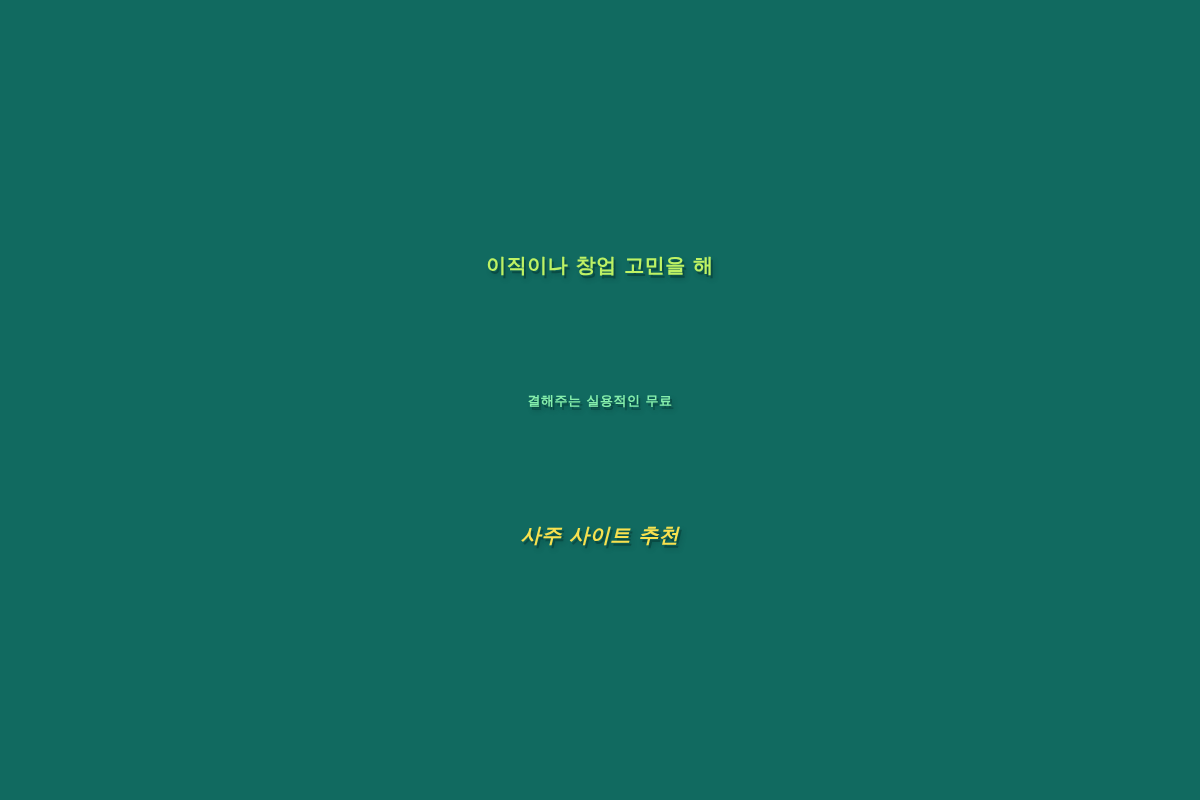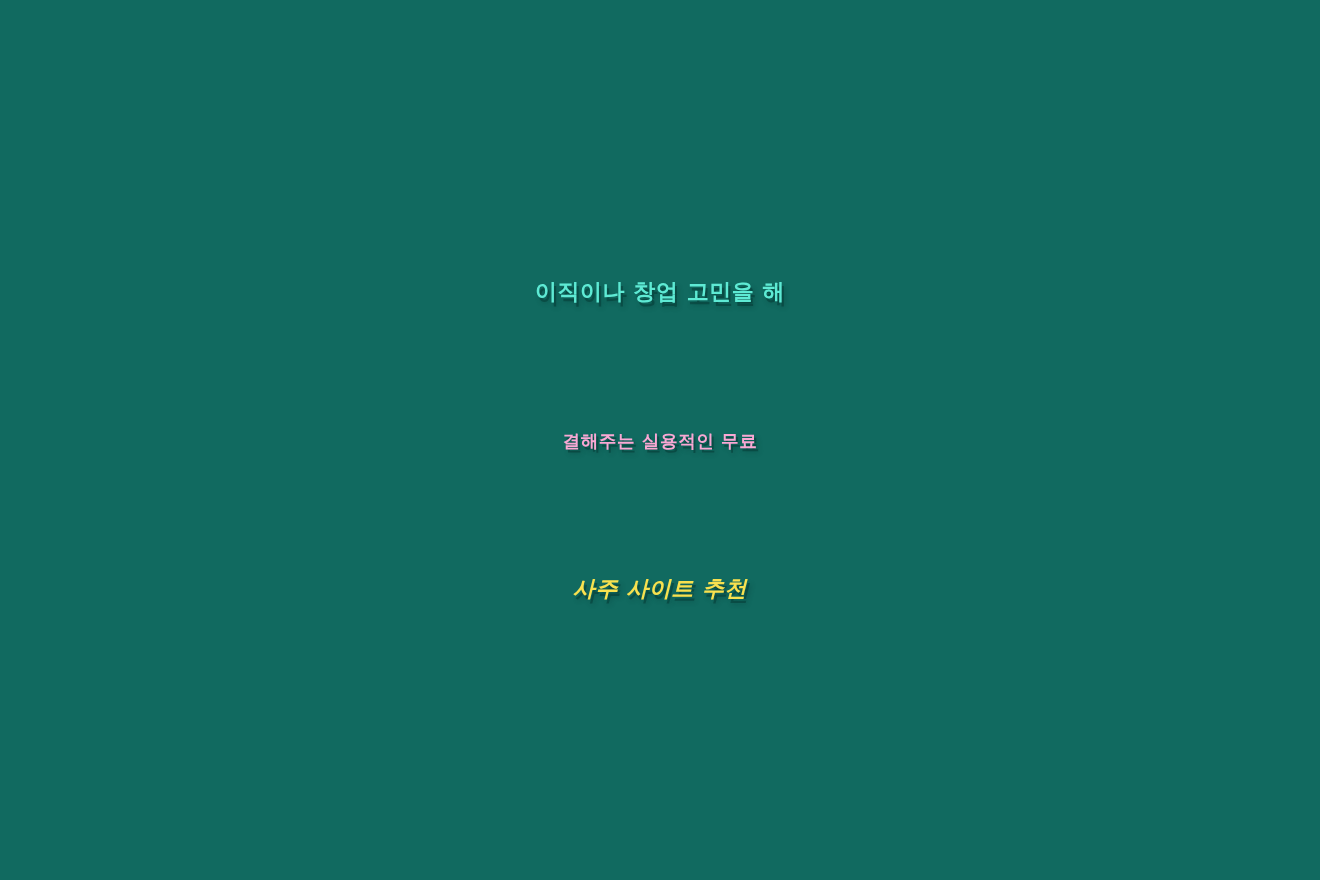--- a/index.html
+++ b/index.html
@@ -51,20 +51,20 @@
   #headline-line-2 { font-size: 97px; }
   #headline-line-3 { font-size: 97px; }
 </style>
 </head>
 <body>
 
 <div id="thumbnail-card" style="background: rgb(17, 106, 96);">
 
   <div id="headline-block">
 
-    <span class="headline-line" id="headline-line-1" style="color: #5eead4; font-size: 20px;">이직이나 창업 고민을 해</span>
+    <span class="headline-line" id="headline-line-1" style="color: #bef264; font-size: 20px;">이직이나 창업 고민을 해</span>
 
-    <span class="headline-line" id="headline-line-2" style="color: #f9a8d4; font-size: 16px;">결해주는 실용적인 무료</span>
+    <span class="headline-line" id="headline-line-2" style="color: #86efac; font-size: 13px;">결해주는 실용적인 무료</span>
 
     <span class="headline-line" id="headline-line-3" style="color: rgb(248, 225, 79); font-size: 20px; font-style: italic;">사주 사이트 추천</span>
 
   </div>
 </div>
 
 </body></html>

